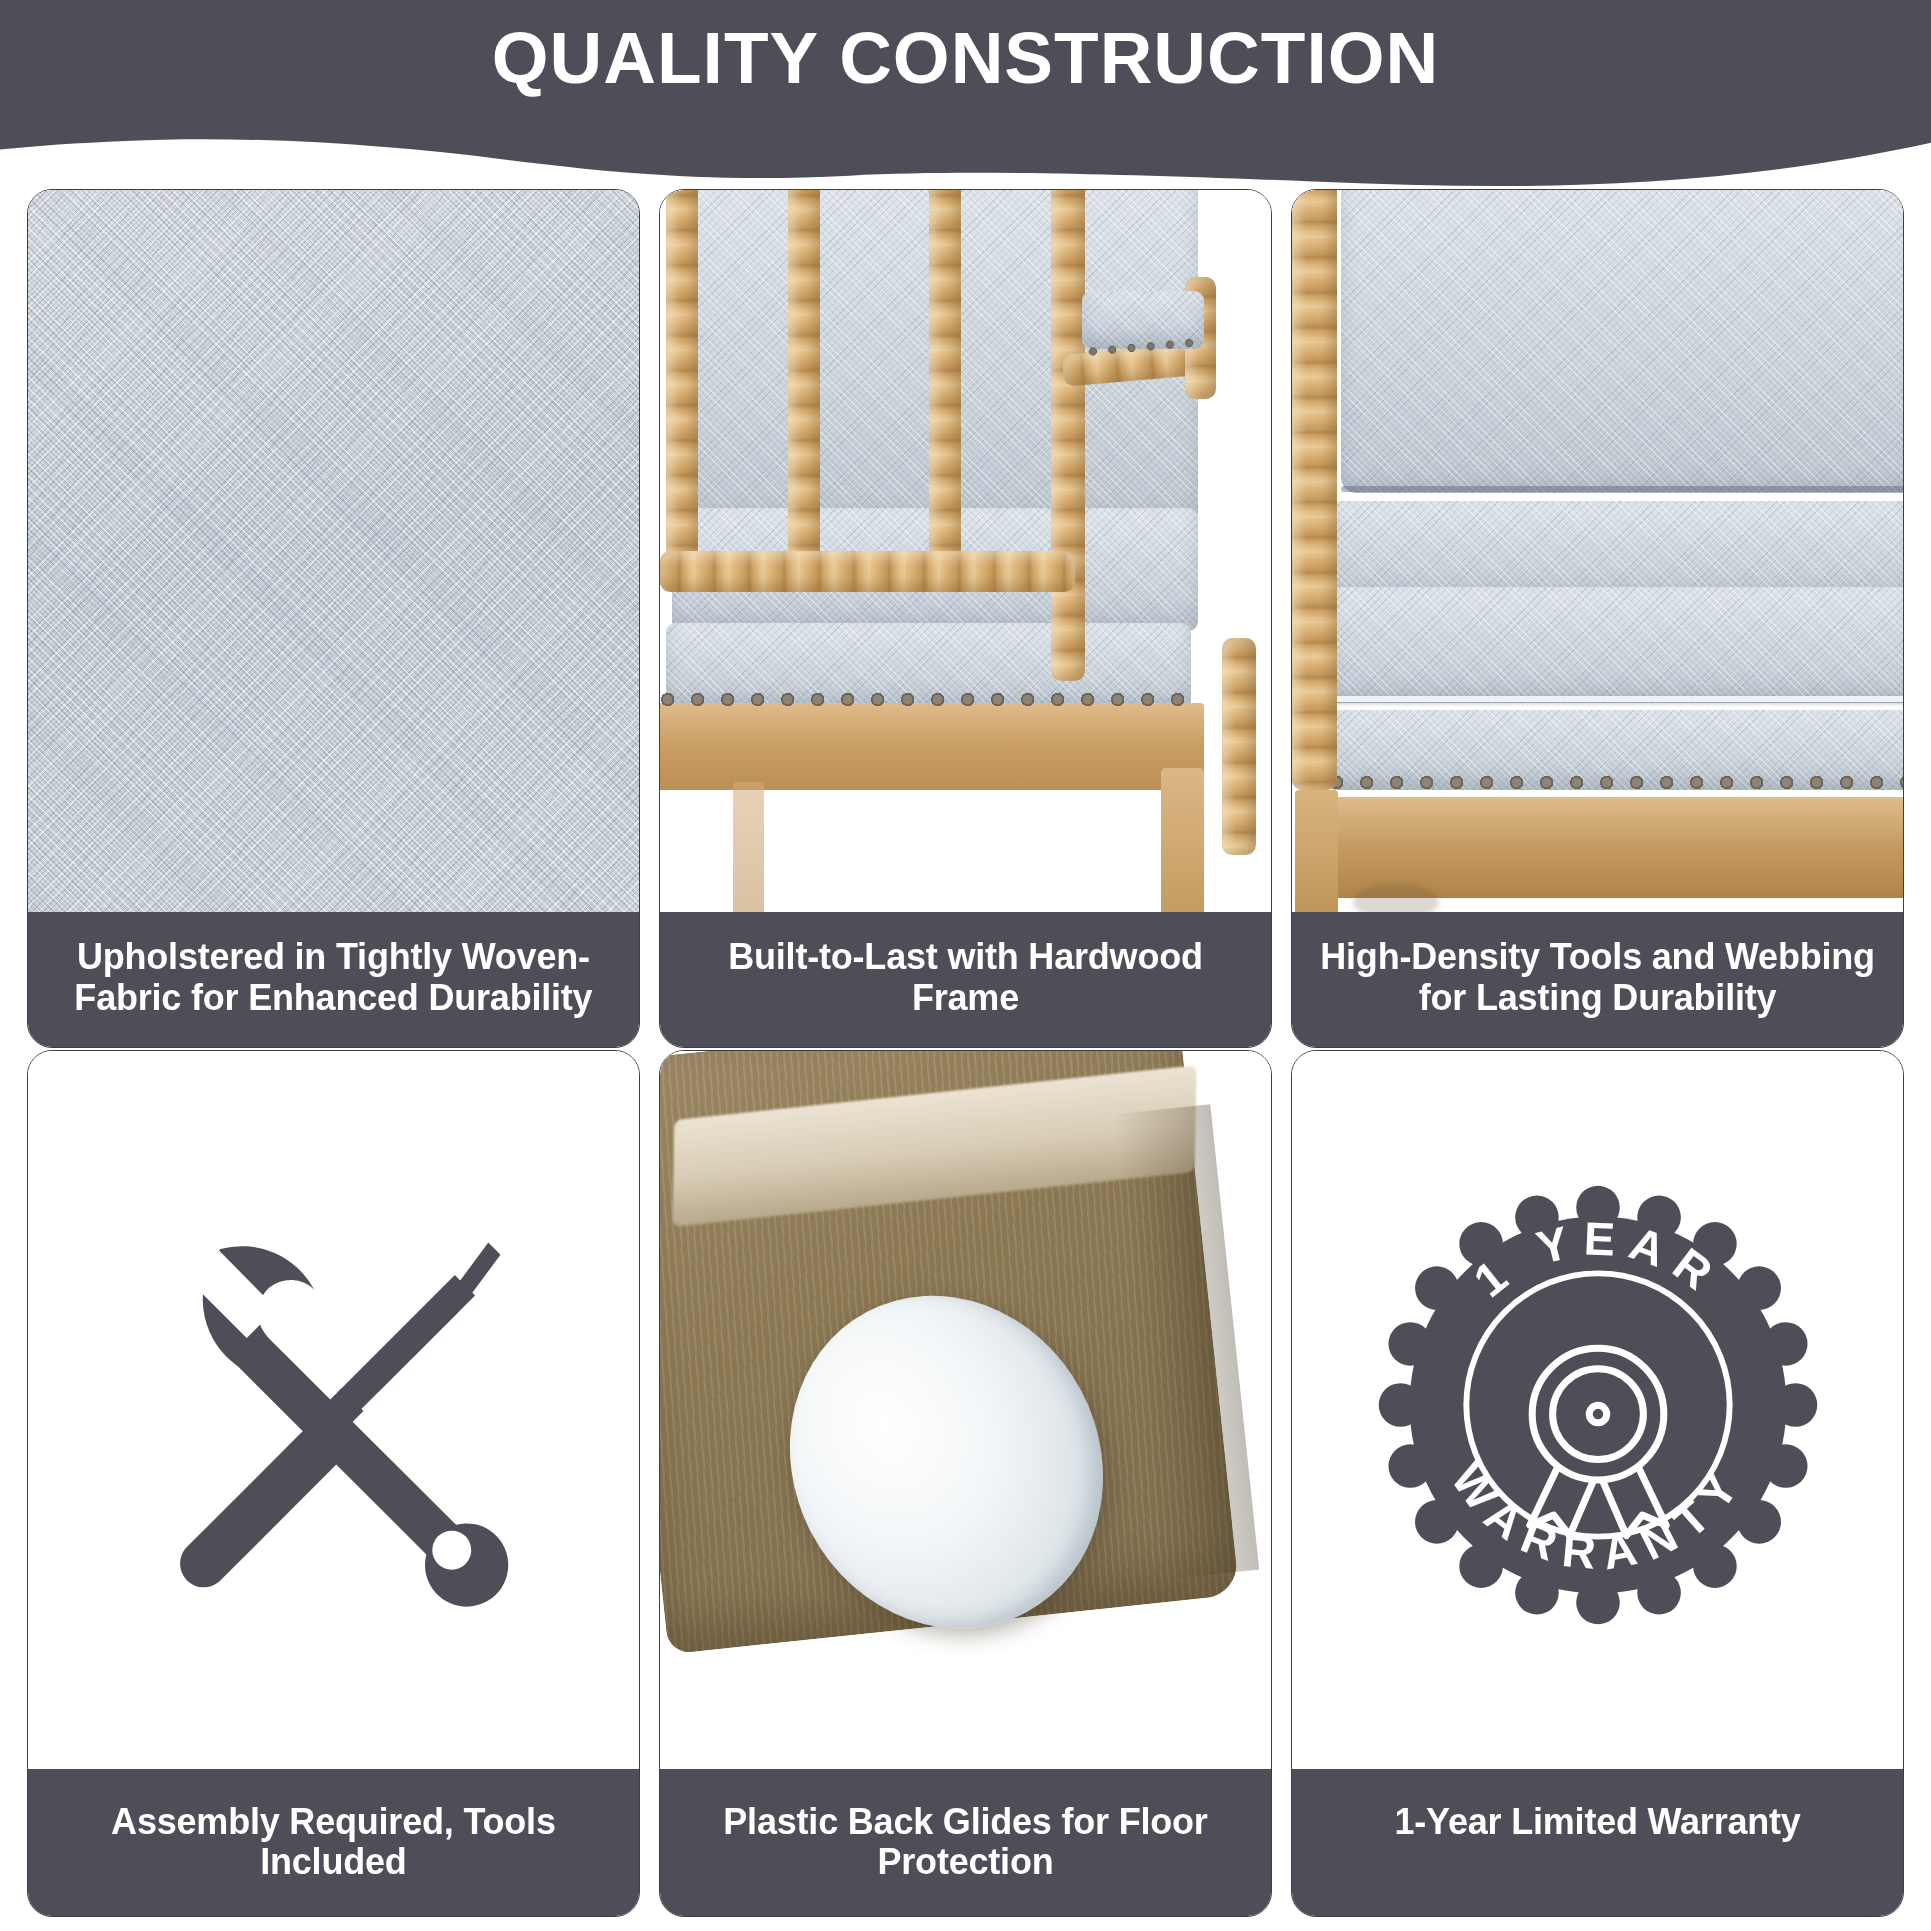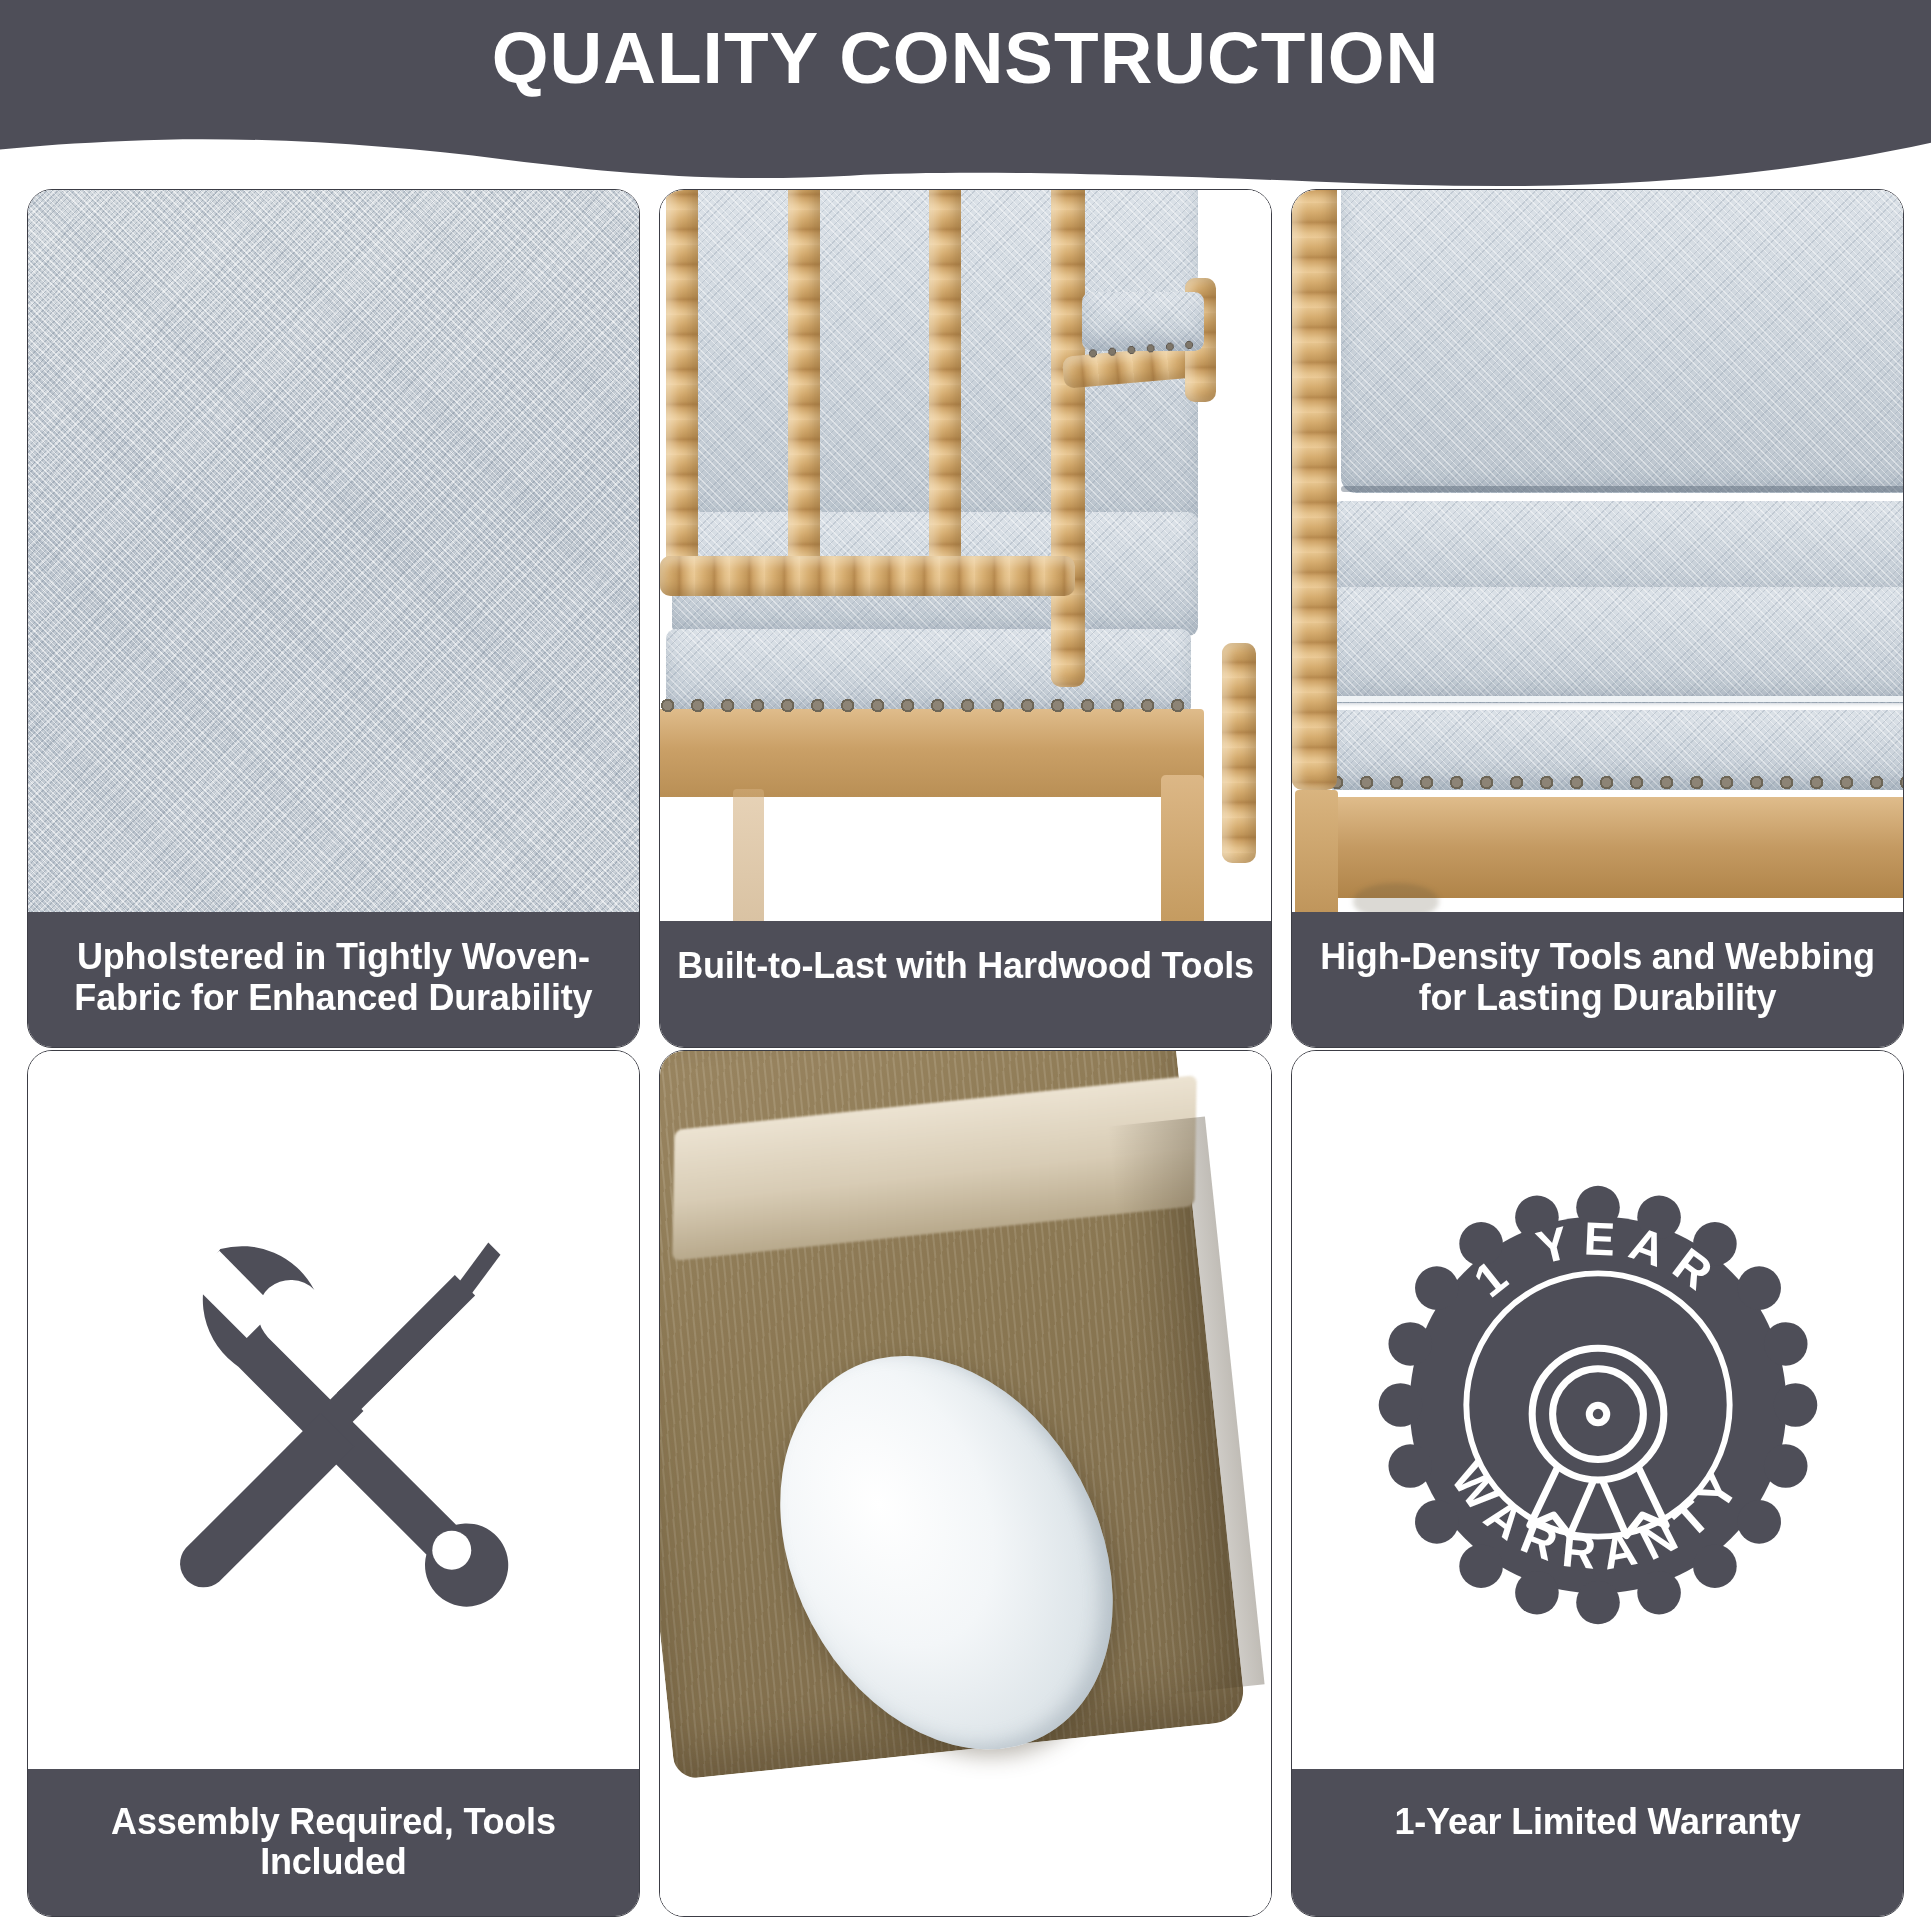--- a/index.html
+++ b/index.html
@@ -224,21 +224,21 @@
 
         <div class="rail" style="left:82%; top:80%; width:7%; height:24%; border-radius:4.8px;
                     background:linear-gradient(180deg,#dcb786,#c09659);"></div>
 
         <div class="rail" style="left:12%; top:82%; width:5%; height:20%;
                     background:linear-gradient(180deg,#d3ae7c,#b88e54); opacity:.55;"></div>
 
         <div class="spindle" style="left:92%; top:62%; width:5.5%; height:30%;"></div>
       </div>
     </div>
-    <div class="card-caption">Built-to-Last with Hardwood Tools</div>
+    <div class="card-caption">Built-to-Last with Hardwood Frame</div>
   </div>
 
   <div class="feature-card row1">
     <div class="card-media">
       <div class="photo">
 
         <div class="cushion" style="left:8%; top:-3%; width:94%; height:45%; border-radius:15.4px;"></div>
 
         <div style="position:absolute; left:8%; top:41%; width:94%; height:5.8px;
                     background:rgba(90,104,120,.45); border-radius:3.9px;"></div>
@@ -313,20 +313,21 @@
 
   <div class="feature-card row2">
     <div class="card-media">
       <div class="glide-photo">
         <div class="leg-block"></div>
         <div class="leg-top-face"></div>
         <div class="leg-side-shade"></div>
         <div class="glide"></div>
       </div>
     </div>
+    <div class="card-caption">Plastic Back Glides for Floor Protection</div>
   </div>
 
   <div class="feature-card row2">
     <div class="card-media">
       <div class="badge-wrap">
         <svg viewBox="0 0 200 200" width="454" height="454">
           <defs>
             <path id="arcTop" d="M 100,100 m -66,0 a 66,66 0 0 1 132,0" fill="none"></path>
             <path id="arcBottom" d="M 100,100 m -72,0 a 72,72 0 0 0 144,0" fill="none"></path>
           </defs>

